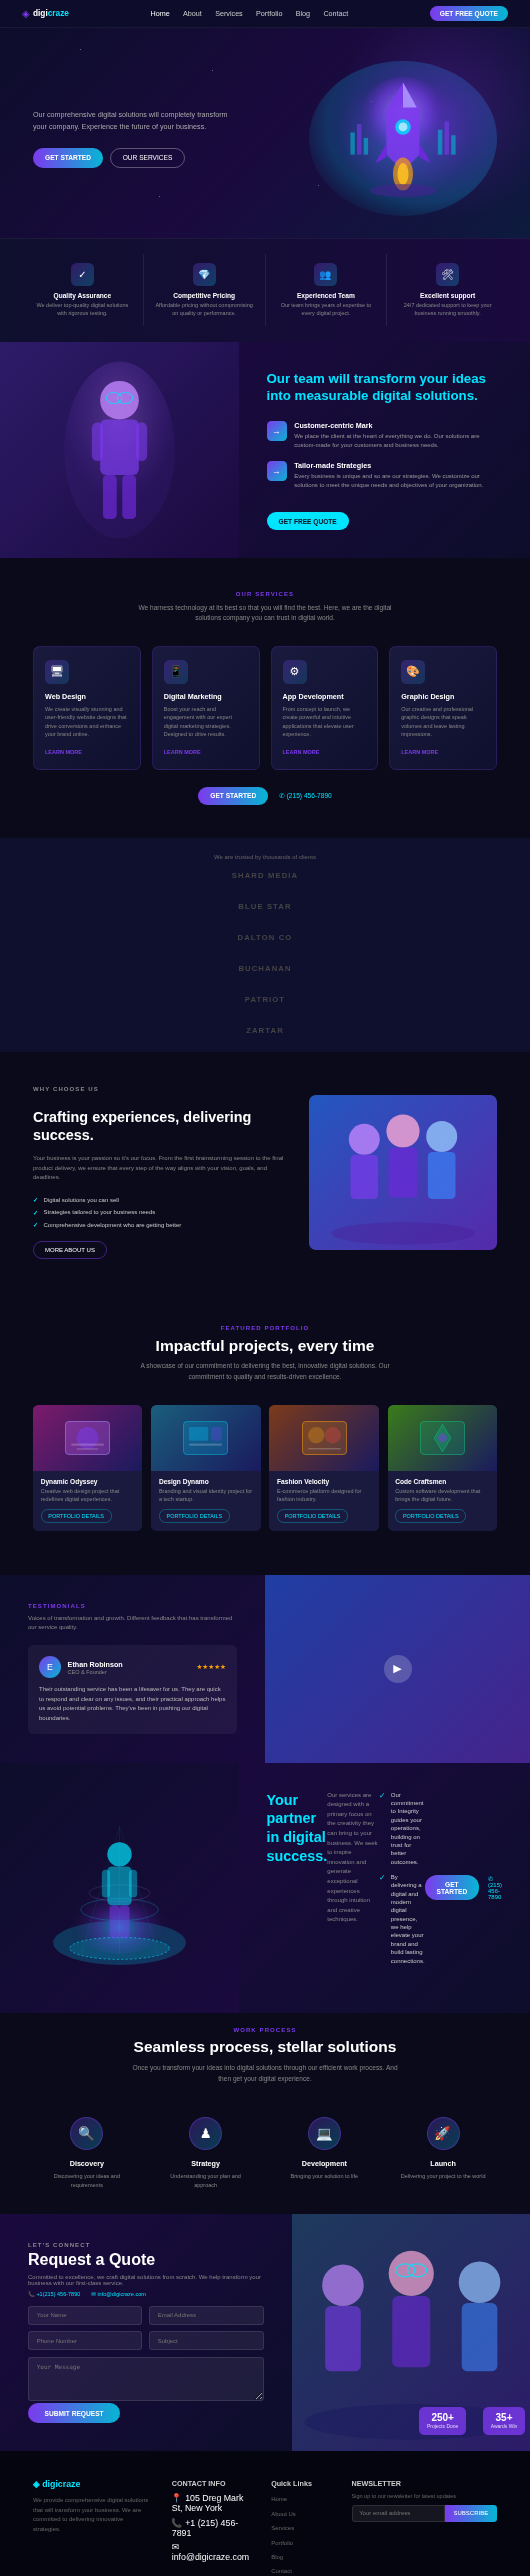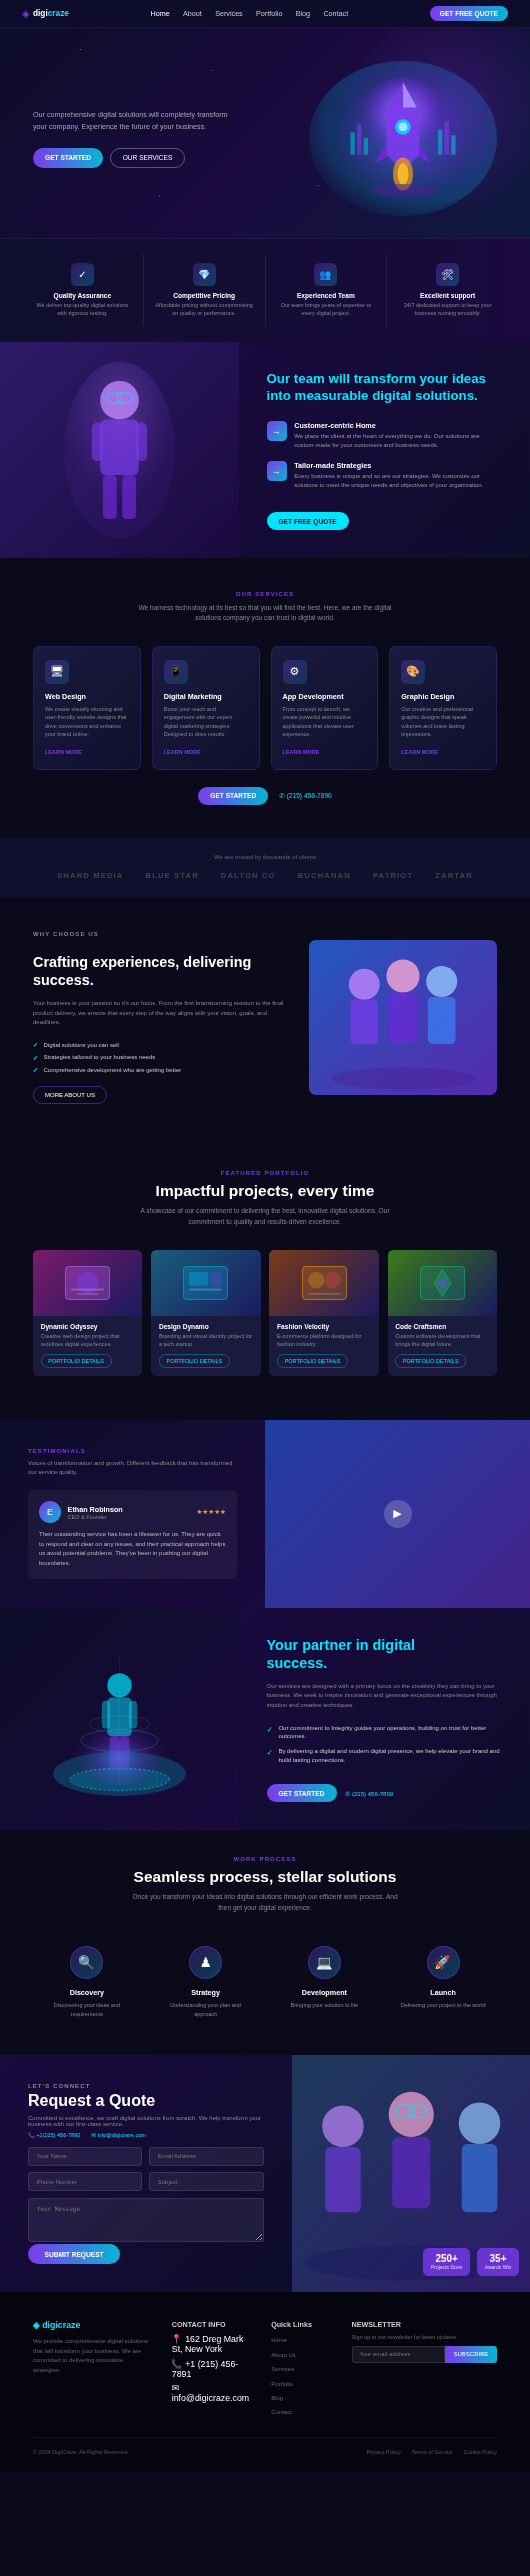--- a/index.html
+++ b/index.html
@@ -166,21 +166,21 @@
     .services-cta-row { display: flex; align-items: center; justify-content: center; gap: 11px; margin-top: 11px; }
     .services-phone { color: #00e5ff; font-size: 6.6px; }
 
     
     .trusted-section {
       background: #0f0f2e;
       padding: 16.6px 33px;
       text-align: center;
     }
     .trusted-section p { color: #666; font-size: 6px; margin-bottom: 11px; }
-    .logos-row { display: flex; align-items: center; justify-content: center; gap: 22px; flex-wrap: wrap; }
+    .logos-row { display: flex; align-items: center; justify-content: center; gap: 22px; flex-wrap: wrap; flex-direction: column; }
     .logo-item { color: #444; font-size: 7.7px; font-weight: 700; letter-spacing: 1.1px; text-transform: uppercase; }
 
     
     .why-section {
       display: flex;
       padding: 33px;
       gap: 22px;
       background: #0a0a1a;
       align-items: center;
     }
@@ -271,36 +271,36 @@
     .partner-visual {
       width: 45%;
       background: linear-gradient(135deg, #0d0d2b, #1a0a3e);
       display: flex; align-items: center; justify-content: center;
       position: relative; overflow: hidden;
     }
     .partner-content {
       width: 55%;
       background: linear-gradient(135deg, #1a0a3e, #0d0d2b);
       padding: 28px 28px;
-      display: flex; flex-direction: column; justify-content: center;
+      display: flex; flex-direction: row; justify-content: center;
     }
     .partner-content h2 { font-size: 14.4px; font-weight: 700; line-height: 1.3; margin-bottom: 8.8px; }
     .partner-content h2 span { color: #00e5ff; }
     .partner-content > p { color: #888; font-size: 6px; line-height: 1.6; margin-bottom: 13.3px; }
     .partner-points { margin-bottom: 13.3px; }
     .partner-point { display: flex; align-items: flex-start; gap: 5.5px; margin-bottom: 6.6px; }
     .partner-point-icon { color: #00e5ff; font-size: 7.7px; flex-shrink: 0; margin-top: 0.6px; }
     .partner-point p { font-size: 6px; color: #ccc; line-height: 1.4; }
     .partner-cta-row { display: flex; align-items: center; gap: 8.8px; }
     .partner-phone { color: #00e5ff; font-size: 6px; }
 
     
     .process-section {
       background: #0a0a1a;
-      padding: 26px 33px;
+      padding: 14px 33px;
       text-align: center;
     }
     .process-steps {
       display: grid;
       grid-template-columns: repeat(4, 1fr);
       gap: 11px;
       margin-top: 22px;
     }
     .process-step {
       text-align: center;
@@ -347,23 +347,23 @@
     .btn-submit { background: linear-gradient(90deg, #7c3aed, #06b6d4); color: #fff; border: none; padding: 6.6px 16.6px; border-radius: 12px; font-size: 6.6px; font-weight: 600; cursor: pointer; margin-top: 2.2px; }
     .quote-image {
       width: 45%;
       background: linear-gradient(135deg, #1a3a5c, #2d1b69);
       display: flex; align-items: center; justify-content: center;
       position: relative;
     }
     .stats-overlay {
       position: absolute;
       bottom: 16.6px;
-      right: 11px;
-      display: flex;
-      gap: 7px;
+      right: 5px;
+      display: flex;
+      gap: 17px;
       align-items: flex-end;
     }
     .stat-bubble {
       background: rgba(124,58,237,0.8);
       border-radius: 5.5px;
       padding: 5.5px 7.7px;
       text-align: center;
     }
     .stat-bubble .num { font-size: 10px; font-weight: 700; color: #fff; }
     .stat-bubble .lbl { font-size: 5px; color: rgba(255,255,255,0.8); }
@@ -541,21 +541,21 @@
     </div>
   </div>
   <div class="transform-content">
     <h2>
       <span>Our team will transform your ideas</span><br>
       <span>into measurable digital solutions.</span>
     </h2>
     <div class="feature-point">
       <div class="feature-point-icon">→</div>
       <div>
-        <h4>Customer-centric Home</h4>
+        <h4>Customer-centric Mark</h4>
         <p>We place the client at the heart of everything we do. Our solutions are custom-made for your customers and business needs.</p>
       </div>
     </div>
     <div class="feature-point">
       <div class="feature-point-icon">→</div>
       <div>
         <h4>Tailor-made Strategies</h4>
         <p>Every business is unique and so are our strategies. We customize our solutions to meet the unique needs and objectives of your organization.</p>
       </div>
     </div>
@@ -890,21 +890,21 @@
   <div class="footer-top">
     <div class="footer-brand">
       <h3>
         <span>◈ </span><span>digi</span><span style="color:#00e5ff;">craze</span>
       </h3>
       <p>We provide comprehensive digital solutions that will transform your business. We are committed to delivering innovative strategies.</p>
     </div>
     <div class="footer-col">
       <h4>CONTACT INFO</h4>
       <ul>
-        <li><span>📍 162 Dreg Mark St, New York</span></li>
+        <li><span>📍 105 Dreg Mark St, New York</span></li>
         <li><span>📞 +1 (215) 456-7891</span></li>
         <li><span>✉ info@digicraze.com</span></li>
       </ul>
     </div>
     <div class="footer-col">
       <h4>Quick Links</h4>
       <ul>
         <li><a href="#">Home</a></li>
         <li><a href="#">About Us</a></li>
         <li><a href="#">Services</a></li>

